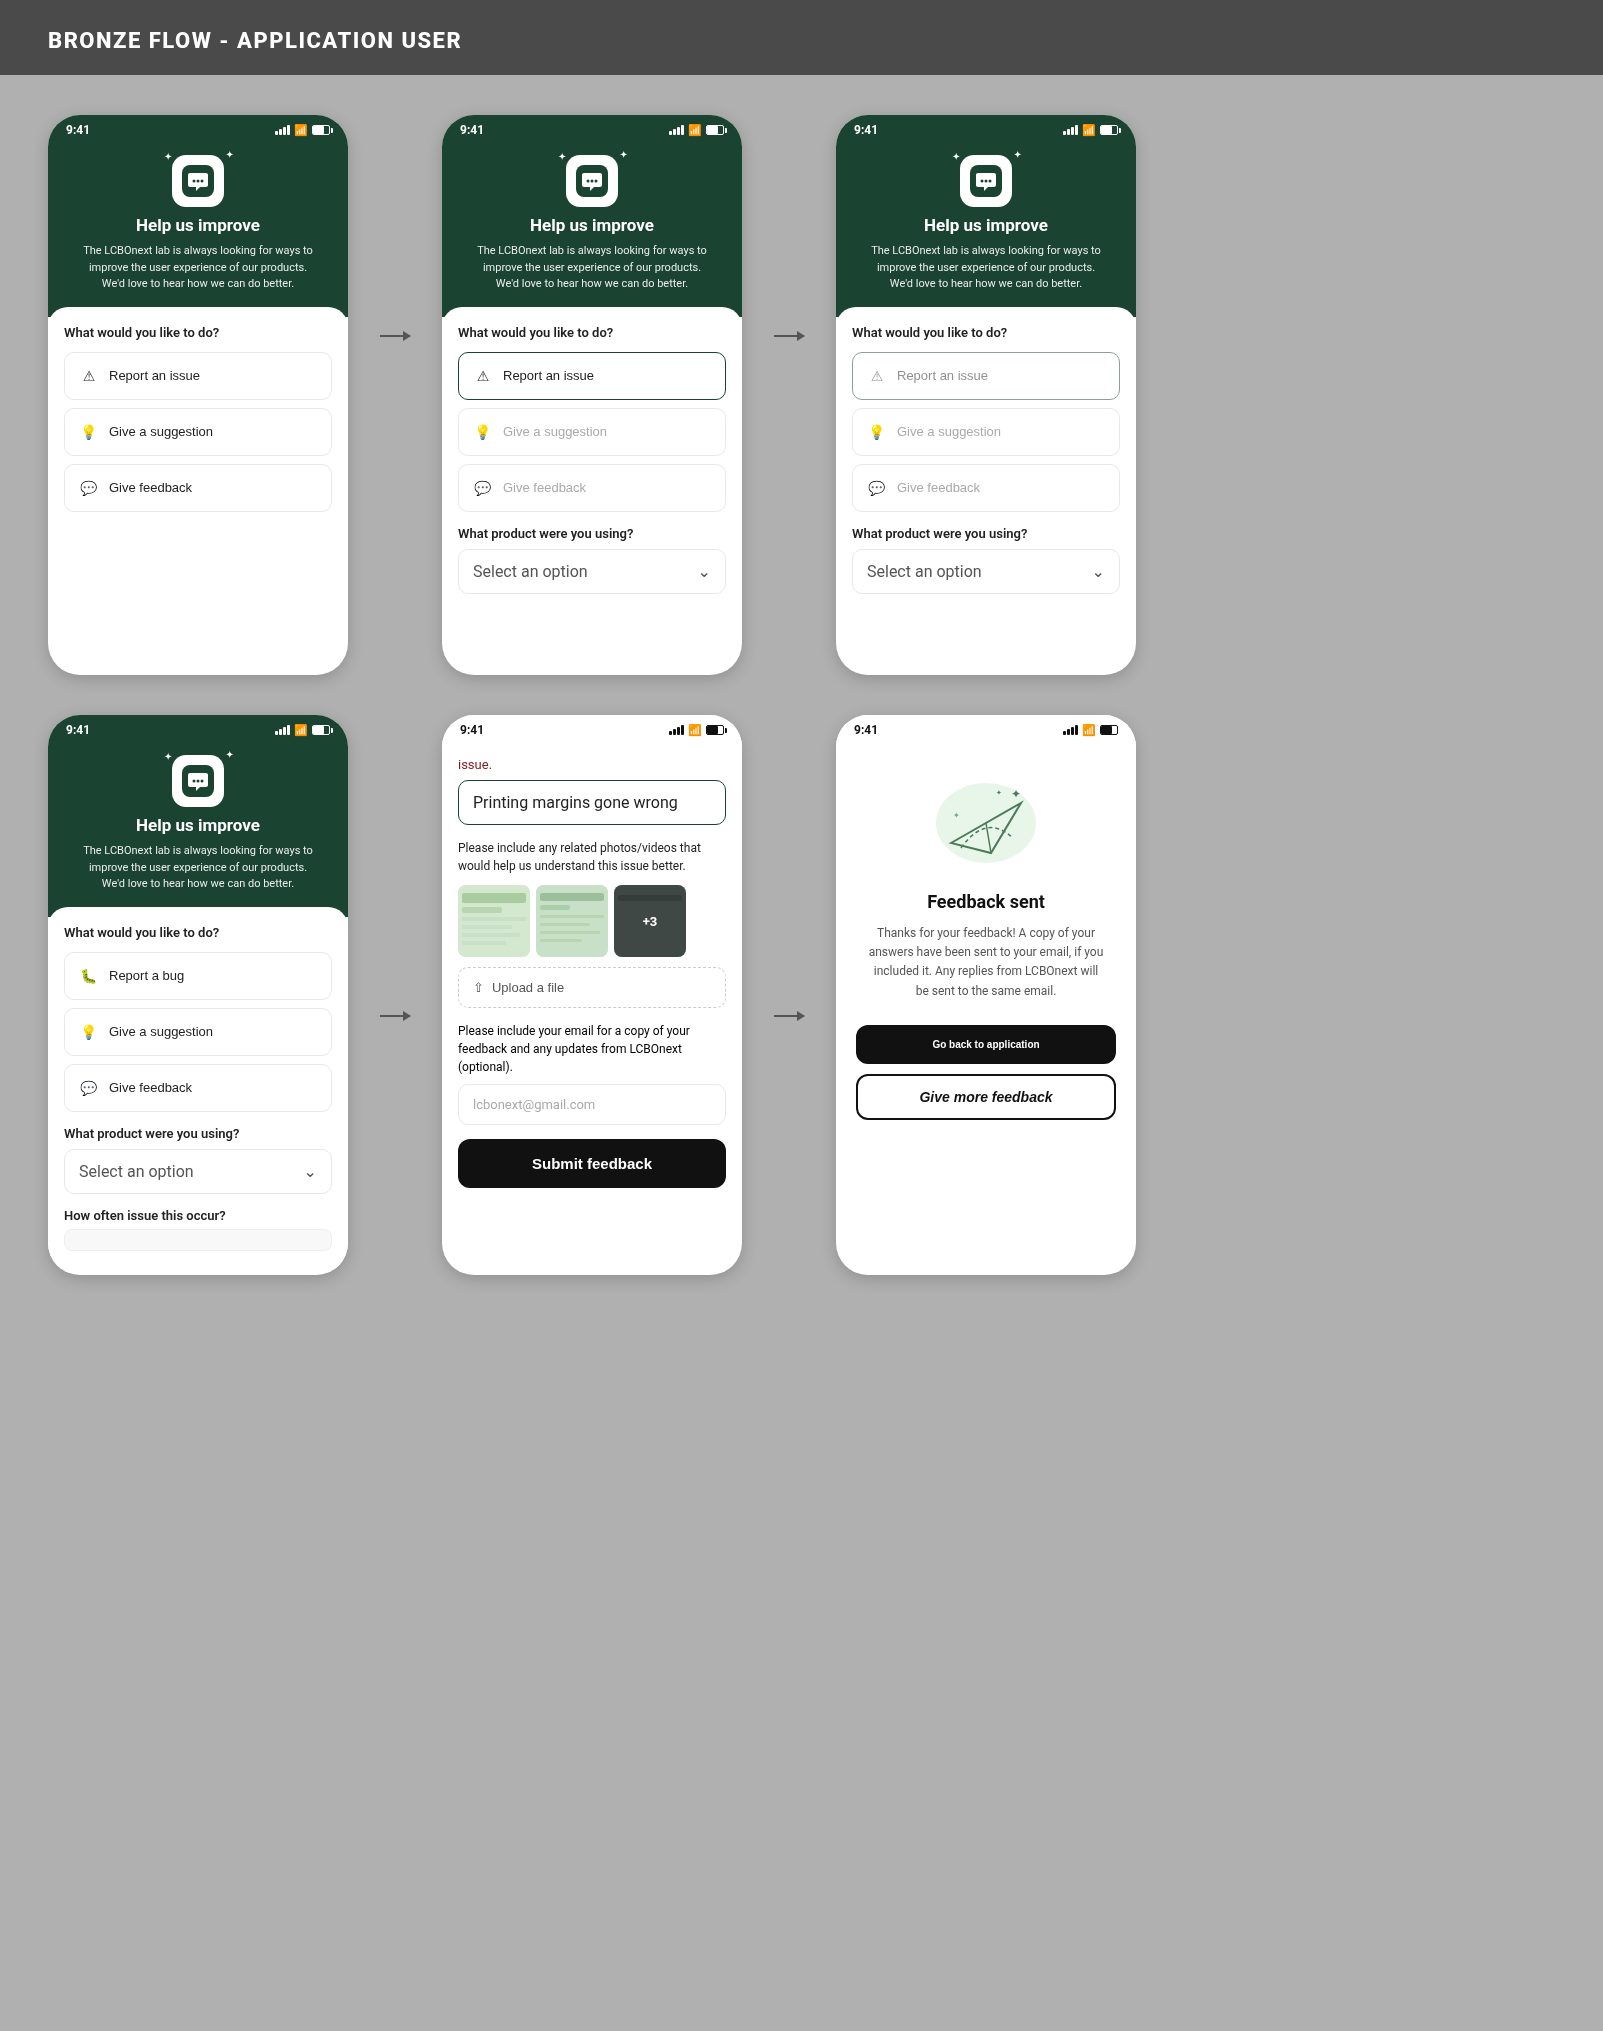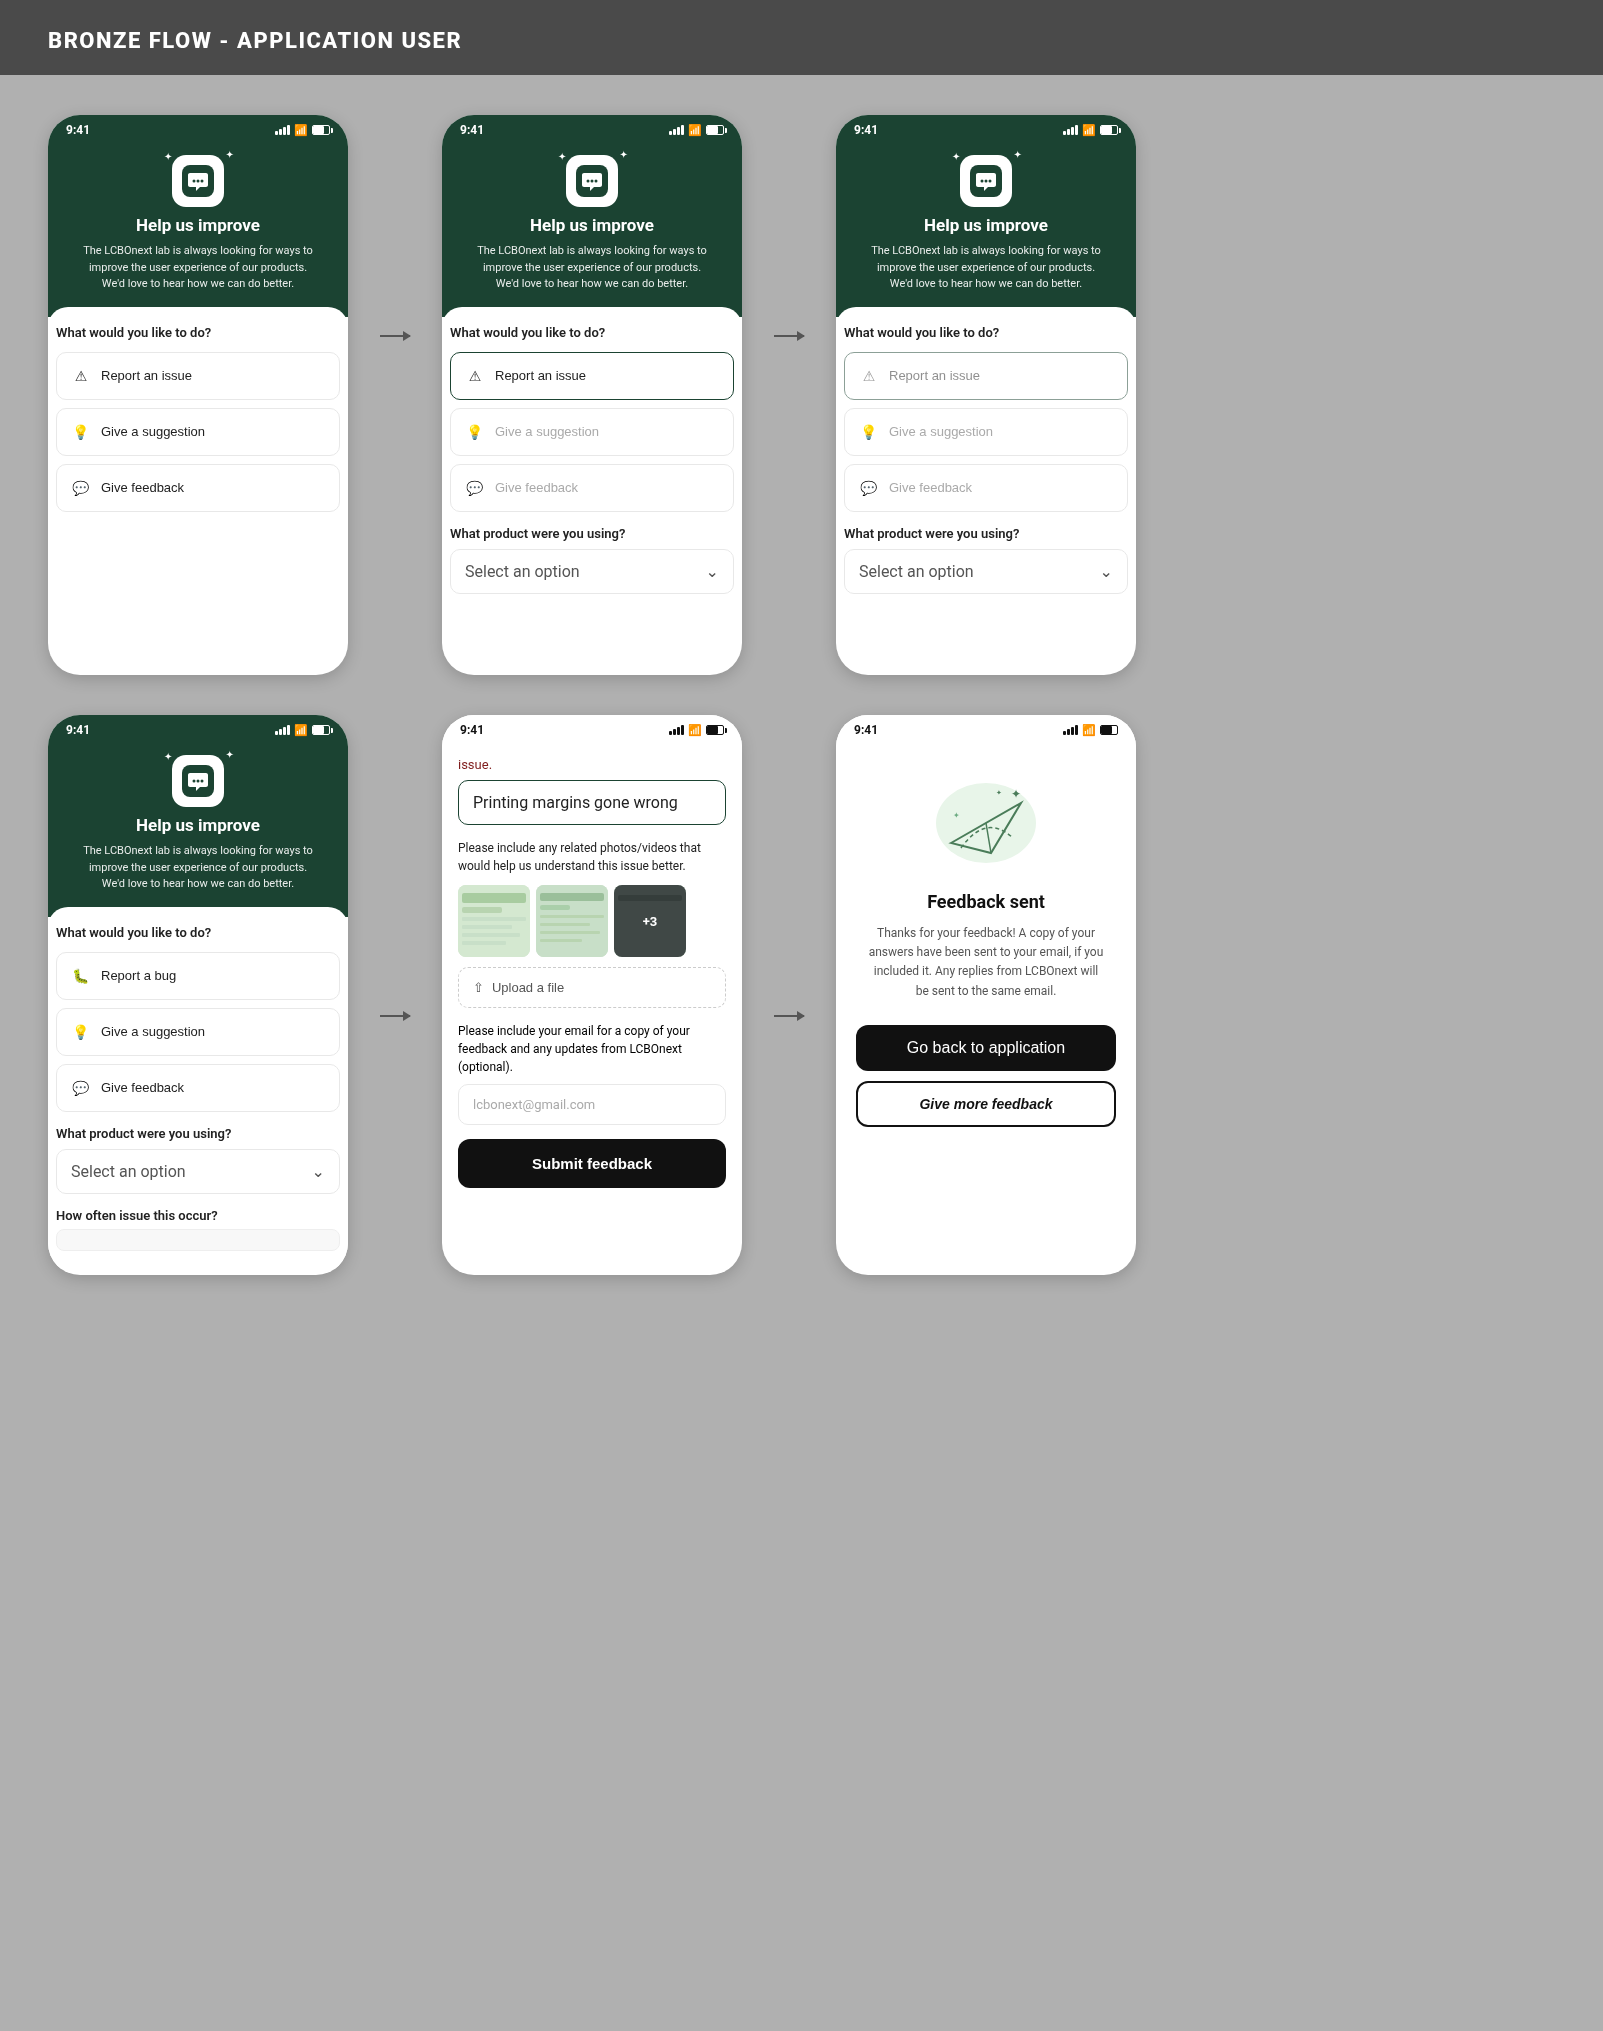--- a/index.html
+++ b/index.html
@@ -99,21 +99,21 @@
       font-size: 11px;
       text-align: center;
       line-height: 1.5;
       opacity: 0.9;
       padding: 0 10px;
     }
 
     
     .phone-card {
       background: #fff;
-      padding: 18px 8px;
+      padding: 18px 16px;
       border-radius: 20px 20px 0 0;
       margin-top: -10px;
     }
     .phone-card-label {
       font-size: 13px;
       font-weight: 600;
       color: #222;
       margin-bottom: 12px;
     }
 
@@ -378,22 +378,22 @@
       margin-bottom: 24px;
       padding: 0 10px;
     }
     .go-back-btn {
       width: 100%;
       background: #111;
       color: #fff;
       border: none;
       border-radius: 12px;
       padding: 14px;
-      font-size: 16px;
-      font-weight: 400;
+      font-size: 10px;
+      font-weight: 700;
       cursor: pointer;
       margin-bottom: 10px;
     }
     .more-feedback-btn {
       width: 100%;
       background: #fff;
       color: #111;
       border: 2px solid #111;
       border-radius: 12px;
       padding: 13px;

